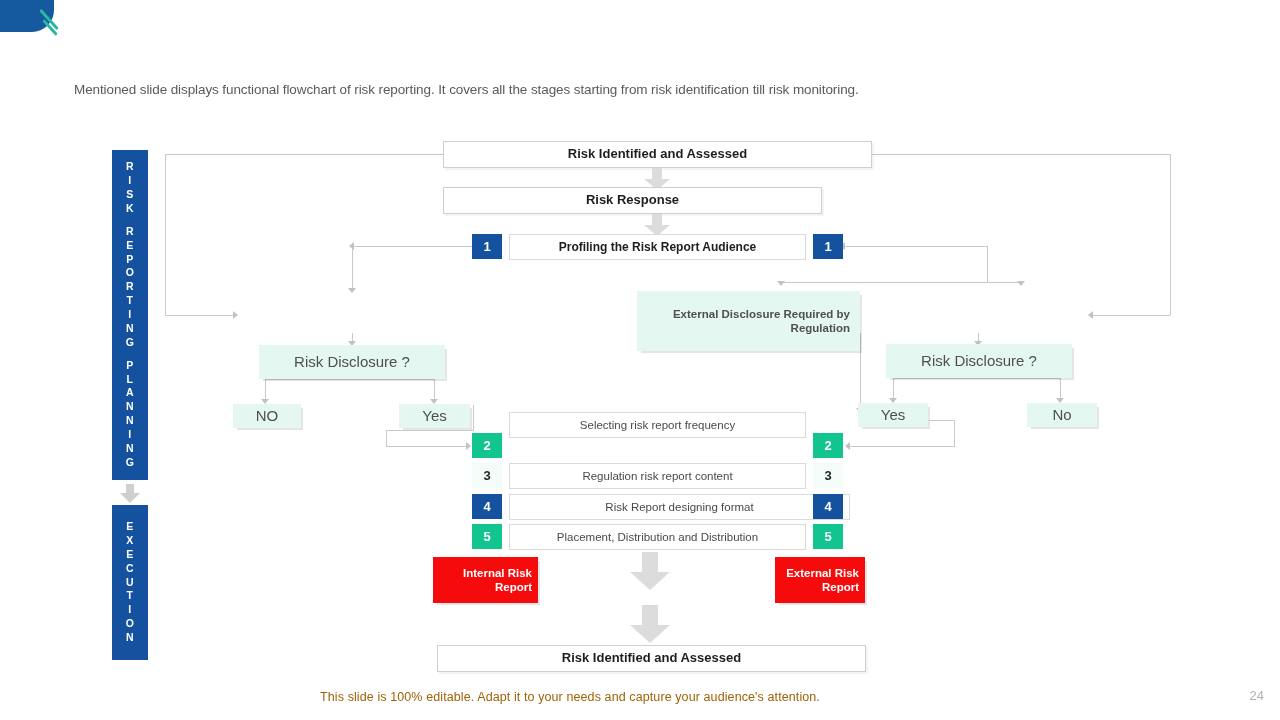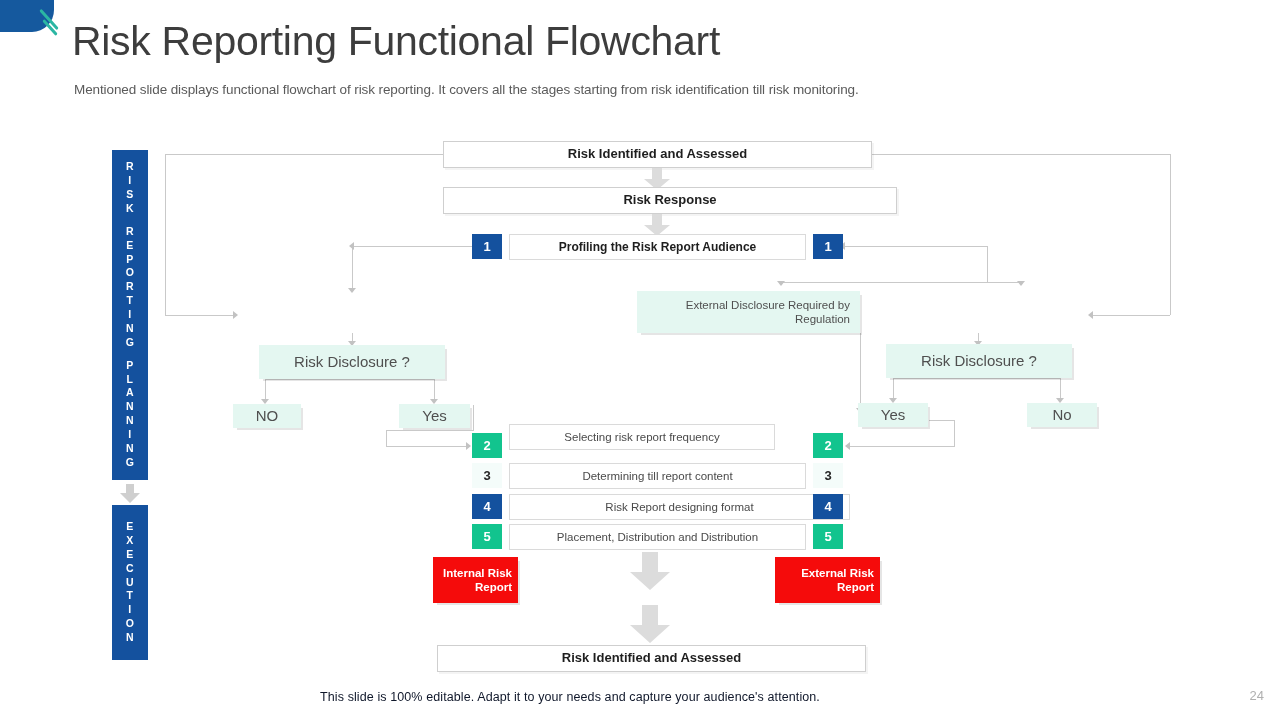--- a/index.html
+++ b/index.html
@@ -95,37 +95,36 @@
   .tri-down{border-left:4px solid transparent;border-right:4px solid transparent;border-top:5px solid #C2C2C2;}
   .tri-left{border-top:4px solid transparent;border-bottom:4px solid transparent;border-right:5px solid #C2C2C2;}
   .tri-right{border-top:4px solid transparent;border-bottom:4px solid transparent;border-left:5px solid #C2C2C2;}
 
   
   .blockarrow{position:absolute;}
 
   
   .footer-note{
     position:absolute;left:0;top:690px;width:1140px;text-align:center;
-    font-size:12.5px;color:#0f172a;letter-spacing:0.1px;
+    font-size:12.5px;color:#a16207;letter-spacing:0.1px;
   }
   .page-num{
     position:absolute;right:16px;top:688px;
     font-size:13px;color:#B0B0B0;
   }
 </style>
 </head>
 <body>
 
 <div id="slide">
 
   <div class="corner-blue"></div>
   <div class="corner-teal"></div>
   <div class="corner-teal2"></div>
 
-  <div class="title">Risk Reporting Functional Flowchart</div>
   <div class="subtitle">Mentioned slide displays functional flowchart of risk reporting. It covers all the stages starting from risk identification till risk monitoring.</div>
 
   <div class="vbar" id="bar-planning">
     <span>R</span>
       <span>I</span>
       <span>S</span>
       <span>K</span>
     <span class="gap"></span>
     <span>R</span>
       <span>E</span>
@@ -216,66 +215,66 @@
   <div class="ln lnv" style="left:954px;top:420px;height:26px;"></div>
   <div class="ln lnh" style="left:849px;top:446px;width:106px;"></div>
   <div class="tri tri-left" style="left:845px;top:442px;"></div>
 
   <div class="box box-white" style="left:443px;top:141px;width:429px;height:27px;">Risk Identified and Assessed</div>
 
   <svg class="blockarrow" style="left:644px;top:168px;width:26px;height:22px;" viewBox="0 0 26 22">
     <polygon points="8,0 18,0 18,11 26,11 13,22 0,11 8,11" fill="#DCDCDC"></polygon>
   </svg>
 
-  <div class="box box-white" style="left:443px;top:187px;width:454px;height:27px;">Risk Response</div>
+  <div class="box box-white" style="left:443px;top:187px;width:379px;height:27px;">Risk Response</div>
 
   <svg class="blockarrow" style="left:644px;top:214px;width:26px;height:22px;" viewBox="0 0 26 22">
     <polygon points="8,0 18,0 18,11 26,11 13,22 0,11 8,11" fill="#DCDCDC"></polygon>
   </svg>
 
   <div class="badge badge-blue" style="left:472px;top:234px;">1</div>
   <div class="box box-plain" style="left:509px;top:234px;width:297px;height:26px;font-weight:700;color:#1E1E1E;font-size:12px;">Profiling the Risk Report Audience</div>
   <div class="badge badge-blue" style="left:813px;top:234px;">1</div>
 
 
-  <div class="box box-mint" style="left:637px;top:291px;width:223px;height:42px;padding:0 10px;">External Disclosure Required by Regulation</div>
+  <div class="box box-mint" style="left:637px;top:291px;width:223px;height:60px;padding:0 10px;font-weight:bold;">External Disclosure Required by Regulation</div>
 
 
   <div class="box box-mint box-mint-sm" style="left:259px;top:345px;width:186px;height:34px;">Risk Disclosure ?</div>
 
   <div class="box box-mint box-mint-sm" style="left:886px;top:344px;width:186px;height:34px;">Risk Disclosure ?</div>
 
   <div class="box box-mint box-mint-sm" style="left:233px;top:404px;width:68px;height:24px;">NO</div>
   <div class="box box-mint box-mint-sm" style="left:399px;top:404px;width:71px;height:24px;">Yes</div>
   <div class="box box-mint box-mint-sm" style="left:858px;top:403px;width:70px;height:24px;">Yes</div>
   <div class="box box-mint box-mint-sm" style="left:1027px;top:403px;width:70px;height:24px;">No</div>
 
   <div class="badge badge-green" style="left:472px;top:433px;">2</div>
-  <div class="box box-plain" style="left:509px;top:412px;width:266px;height:26px;margin-top:12px;">Selecting risk report frequency</div>
+  <div class="box box-plain" style="left:509px;top:412px;width:297px;height:26px;">Selecting risk report frequency</div>
   <div class="badge badge-green" style="left:813px;top:433px;">2</div>
 
   <div class="badge badge-pale" style="left:472px;top:463px;">3</div>
-  <div class="box box-plain" style="left:509px;top:463px;width:297px;height:26px;">Determining till report content</div>
+  <div class="box box-plain" style="left:509px;top:463px;width:297px;height:26px;">Regulation risk report content</div>
   <div class="badge badge-pale" style="left:813px;top:463px;">3</div>
 
   <div class="badge badge-blue" style="left:472px;top:494px;">4</div>
   <div class="box box-plain" style="left:509px;top:494px;width:341px;height:26px;">Risk Report designing format</div>
   <div class="badge badge-blue" style="left:813px;top:494px;">4</div>
 
   <div class="badge badge-green" style="left:472px;top:524px;">5</div>
   <div class="box box-plain" style="left:509px;top:524px;width:297px;height:26px;">Placement, Distribution and Distribution</div>
   <div class="badge badge-green" style="left:813px;top:524px;">5</div>
 
-  <div class="box box-red" style="left:433px;top:557px;width:85px;height:46px;padding:0 6px;">Internal Risk Report</div>
+  <div class="box box-red" style="left:433px;top:557px;width:105px;height:46px;padding:0 6px;">Internal Risk Report</div>
 
   <svg class="blockarrow" style="left:630px;top:552px;width:40px;height:38px;" viewBox="0 0 40 38">
     <polygon points="12,0 28,0 28,20 40,20 20,38 0,20 12,20" fill="#DCDCDC"></polygon>
   </svg>
 
-  <div class="box box-red" style="left:775px;top:557px;width:105px;height:46px;padding:0 6px;">External Risk Report</div>
+  <div class="box box-red" style="left:775px;top:557px;width:90px;height:46px;padding:0 6px;">External Risk Report</div>
 
   <svg class="blockarrow" style="left:630px;top:605px;width:40px;height:38px;" viewBox="0 0 40 38">
     <polygon points="12,0 28,0 28,20 40,20 20,38 0,20 12,20" fill="#DCDCDC"></polygon>
   </svg>
 
   <div class="box box-white" style="left:437px;top:645px;width:429px;height:27px;">Risk Identified and Assessed</div>
 
   <div class="footer-note">This slide is 100% editable. Adapt it to your needs and capture your audience's attention.</div>
   <div class="page-num">24</div>
 

